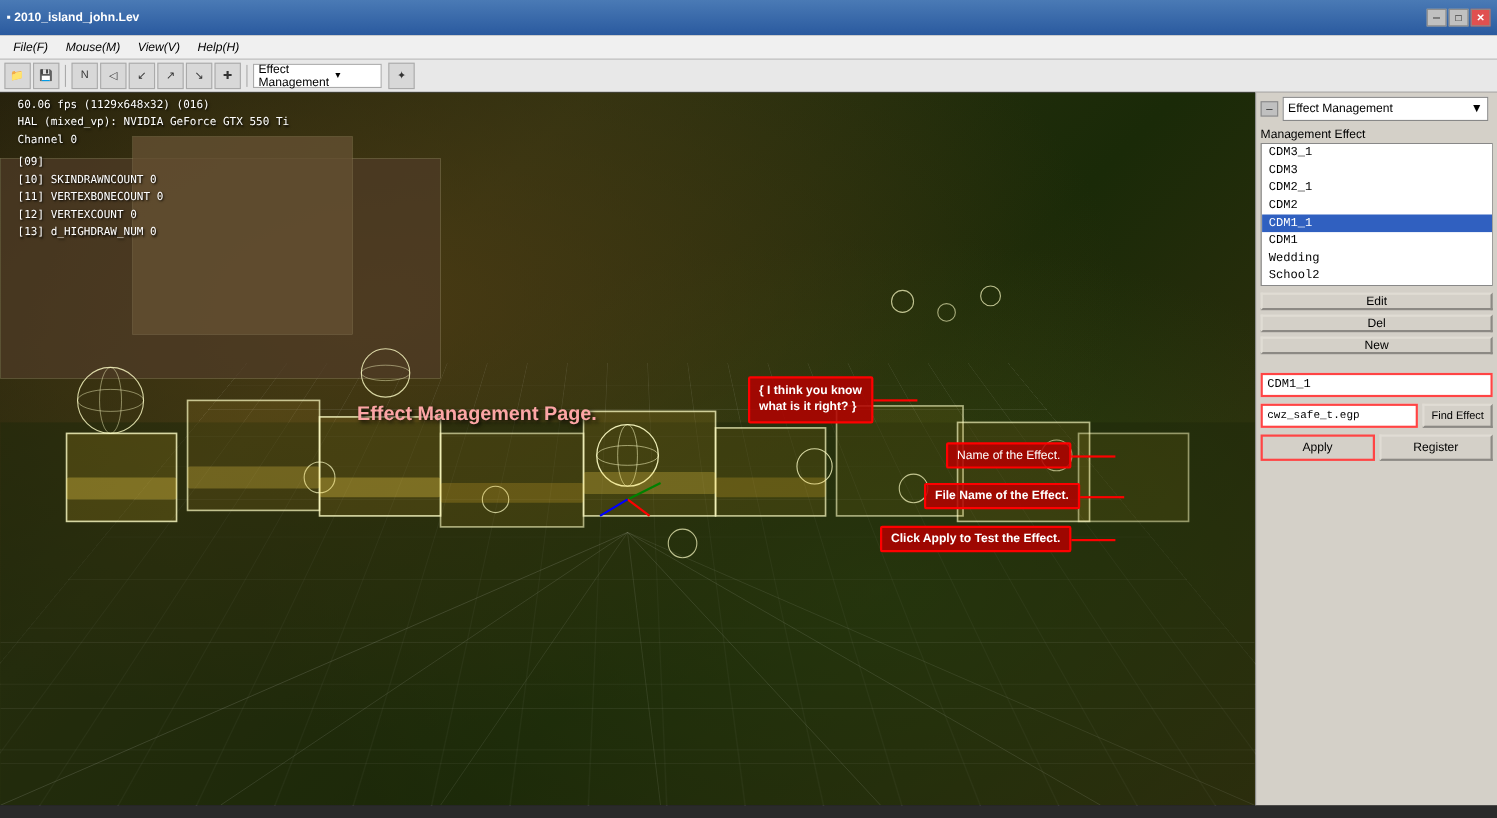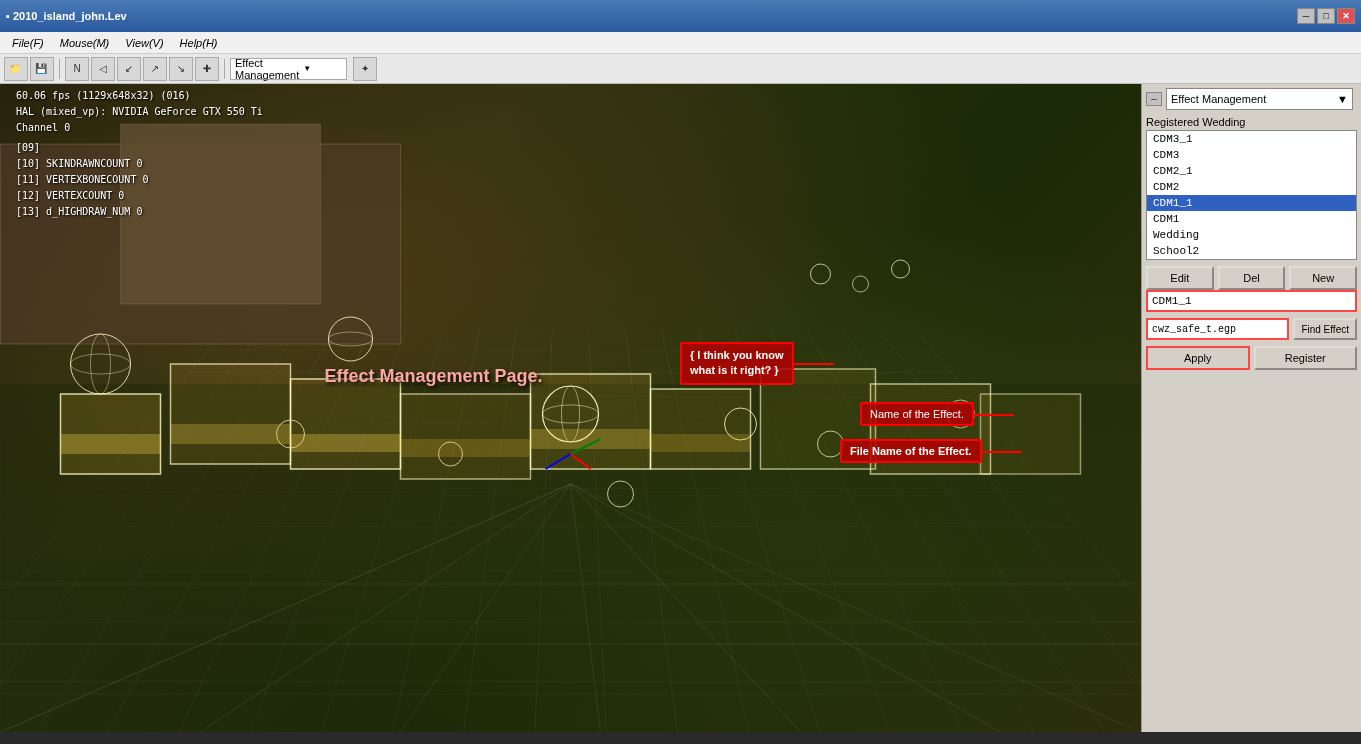--- a/index.html
+++ b/index.html
@@ -211,21 +211,22 @@
     }
     .effect-list-item.selected {
       background: #3060c0;
       color: white;
     }
 
     
     .button-row {
       display: flex;
       gap: 4px;
-      margin-bottom: 0;
+      margin-bottom: 17px;
+      flex-direction: column;
     }
     .panel-btn {
       flex: 1;
       height: 24px;
       background: #d4d0c8;
       border: 2px outset #e0dcd4;
       font-size: 11px;
       cursor: pointer;
       display: flex;
       align-items: center;
@@ -467,33 +468,39 @@
       <div style="position:absolute;right:-40px;top:50%;width:40px;height:2px;background:#ff0000;"></div>
     </div>
 
     <div style="position:absolute;top:355px;left:840px;z-index:20;">
       <div style="background:rgba(180,0,0,0.85);border:2px solid #ff0000;color:white;padding:4px 8px;font-size:11px;font-weight:bold;border-radius:2px;">
         <span>File Name of the Effect.</span>
       </div>
       <div style="position:absolute;right:-40px;top:50%;width:40px;height:2px;background:#ff0000;"></div>
     </div>
 
+    <div style="position:absolute;top:394px;left:800px;z-index:20;">
+      <div style="background:rgba(180,0,0,0.85);border:2px solid #ff0000;color:white;padding:4px 8px;font-size:11px;font-weight:bold;border-radius:2px;">
+        <span>Click Apply to Test the Effect.</span>
+      </div>
+      <div style="position:absolute;right:-40px;top:50%;width:40px;height:2px;background:#ff0000;"></div>
+    </div>
   </div>
 
   <div id="right-panel">
 
     <div id="panel-header">
       <div class="panel-header-btn">─</div>
       <div id="panel-dropdown">
         <span>Effect Management</span>
         <span>▼</span>
       </div>
     </div>
 
-    <div id="registered-effect-label">Registered Wedding</div>
+    <div id="registered-effect-label">Management Effect</div>
 
     <div id="effect-list-container">
       <div class="effect-list-item">CDM3_1</div>
       <div class="effect-list-item">CDM3</div>
       <div class="effect-list-item">CDM2_1</div>
       <div class="effect-list-item">CDM2</div>
       <div class="effect-list-item selected">CDM1_1</div>
       <div class="effect-list-item">CDM1</div>
       <div class="effect-list-item">Wedding</div>
       <div class="effect-list-item">School2</div>

